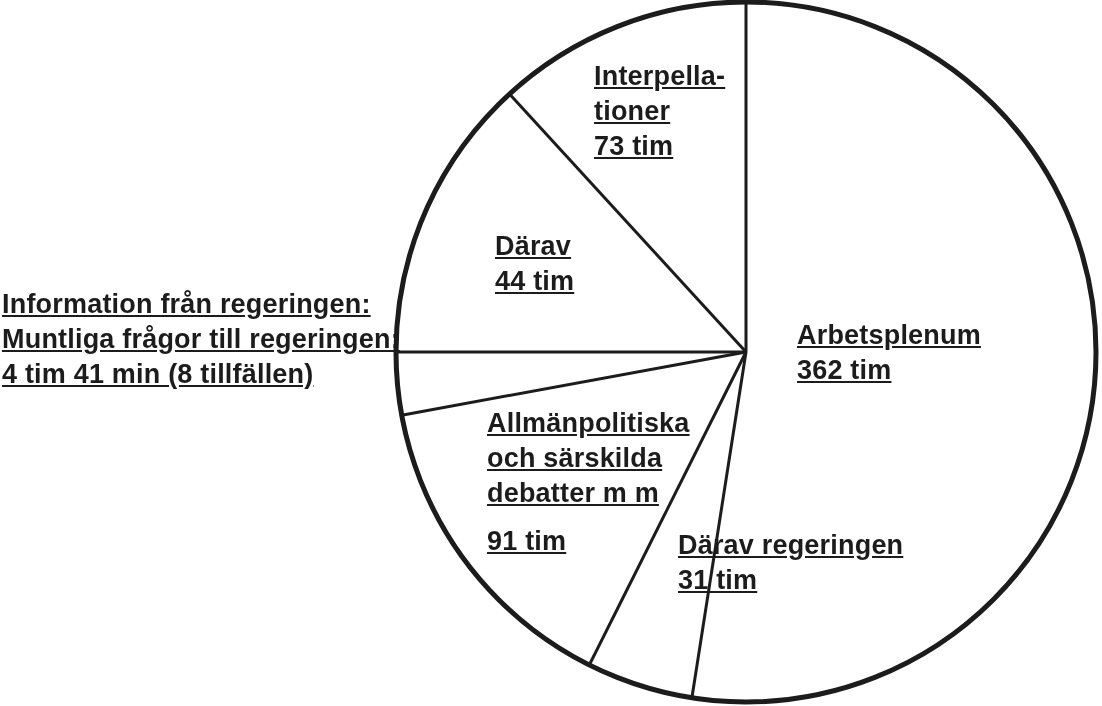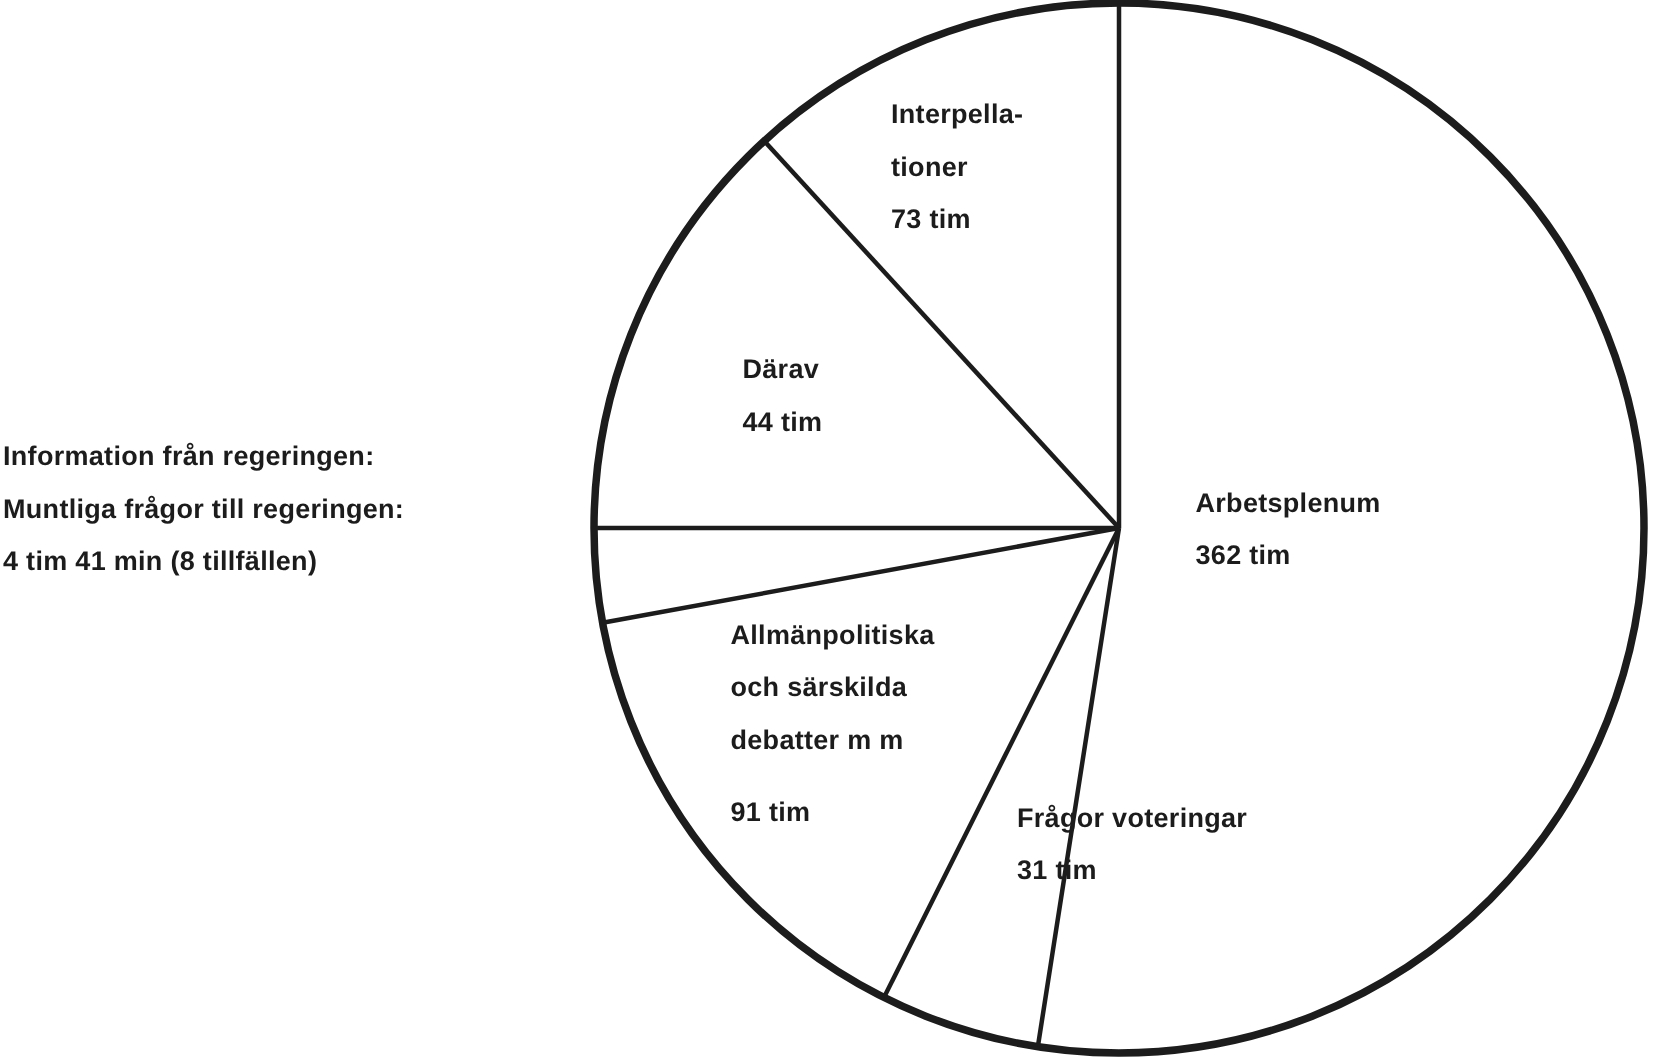--- a/index.html
+++ b/index.html
@@ -8,24 +8,25 @@
     width: 1102px;
     height: 706px;
     background: #ffffff;
     overflow: hidden;
     font-family: "Liberation Sans", sans-serif;
     font-weight: 700;
   }
   .pie-svg { position: absolute; left: 0; top: 0; }
   .lbl {
     position: absolute;
-    font-size: 18px;
+    font-size: 27px;
     line-height: 35px;
     white-space: nowrap;
     letter-spacing: 0.2px;
+    text-decoration: underline;
   }
   .lbl .ln { display: block; }
   .lbl .value-gap { display: block; margin-top: 13px; }
 </style>
 </head>
 <body>
 
 <div class="stage" style="color: rgb(28, 28, 28); background: rgb(255, 255, 255);">
 
   <svg id="pie" class="pie-svg" width="1102" height="706" viewBox="0 0 1102 706">
@@ -61,17 +62,17 @@
   </div>
 
   <div class="lbl" style="left: 487px; top: 406px;">
     <span class="ln">Allmänpolitiska</span>
     <span class="ln">och särskilda</span>
     <span class="ln">debatter m m</span>
     <span class="ln value-gap">91 tim</span>
   </div>
 
   <div class="lbl" style="left: 678px; top: 528px;">
-    <span class="ln">Frågor voteringar</span>
+    <span class="ln">Därav regeringen</span>
     <span class="ln">31 tim</span>
   </div>
 
 </div>
 
 </body></html>

